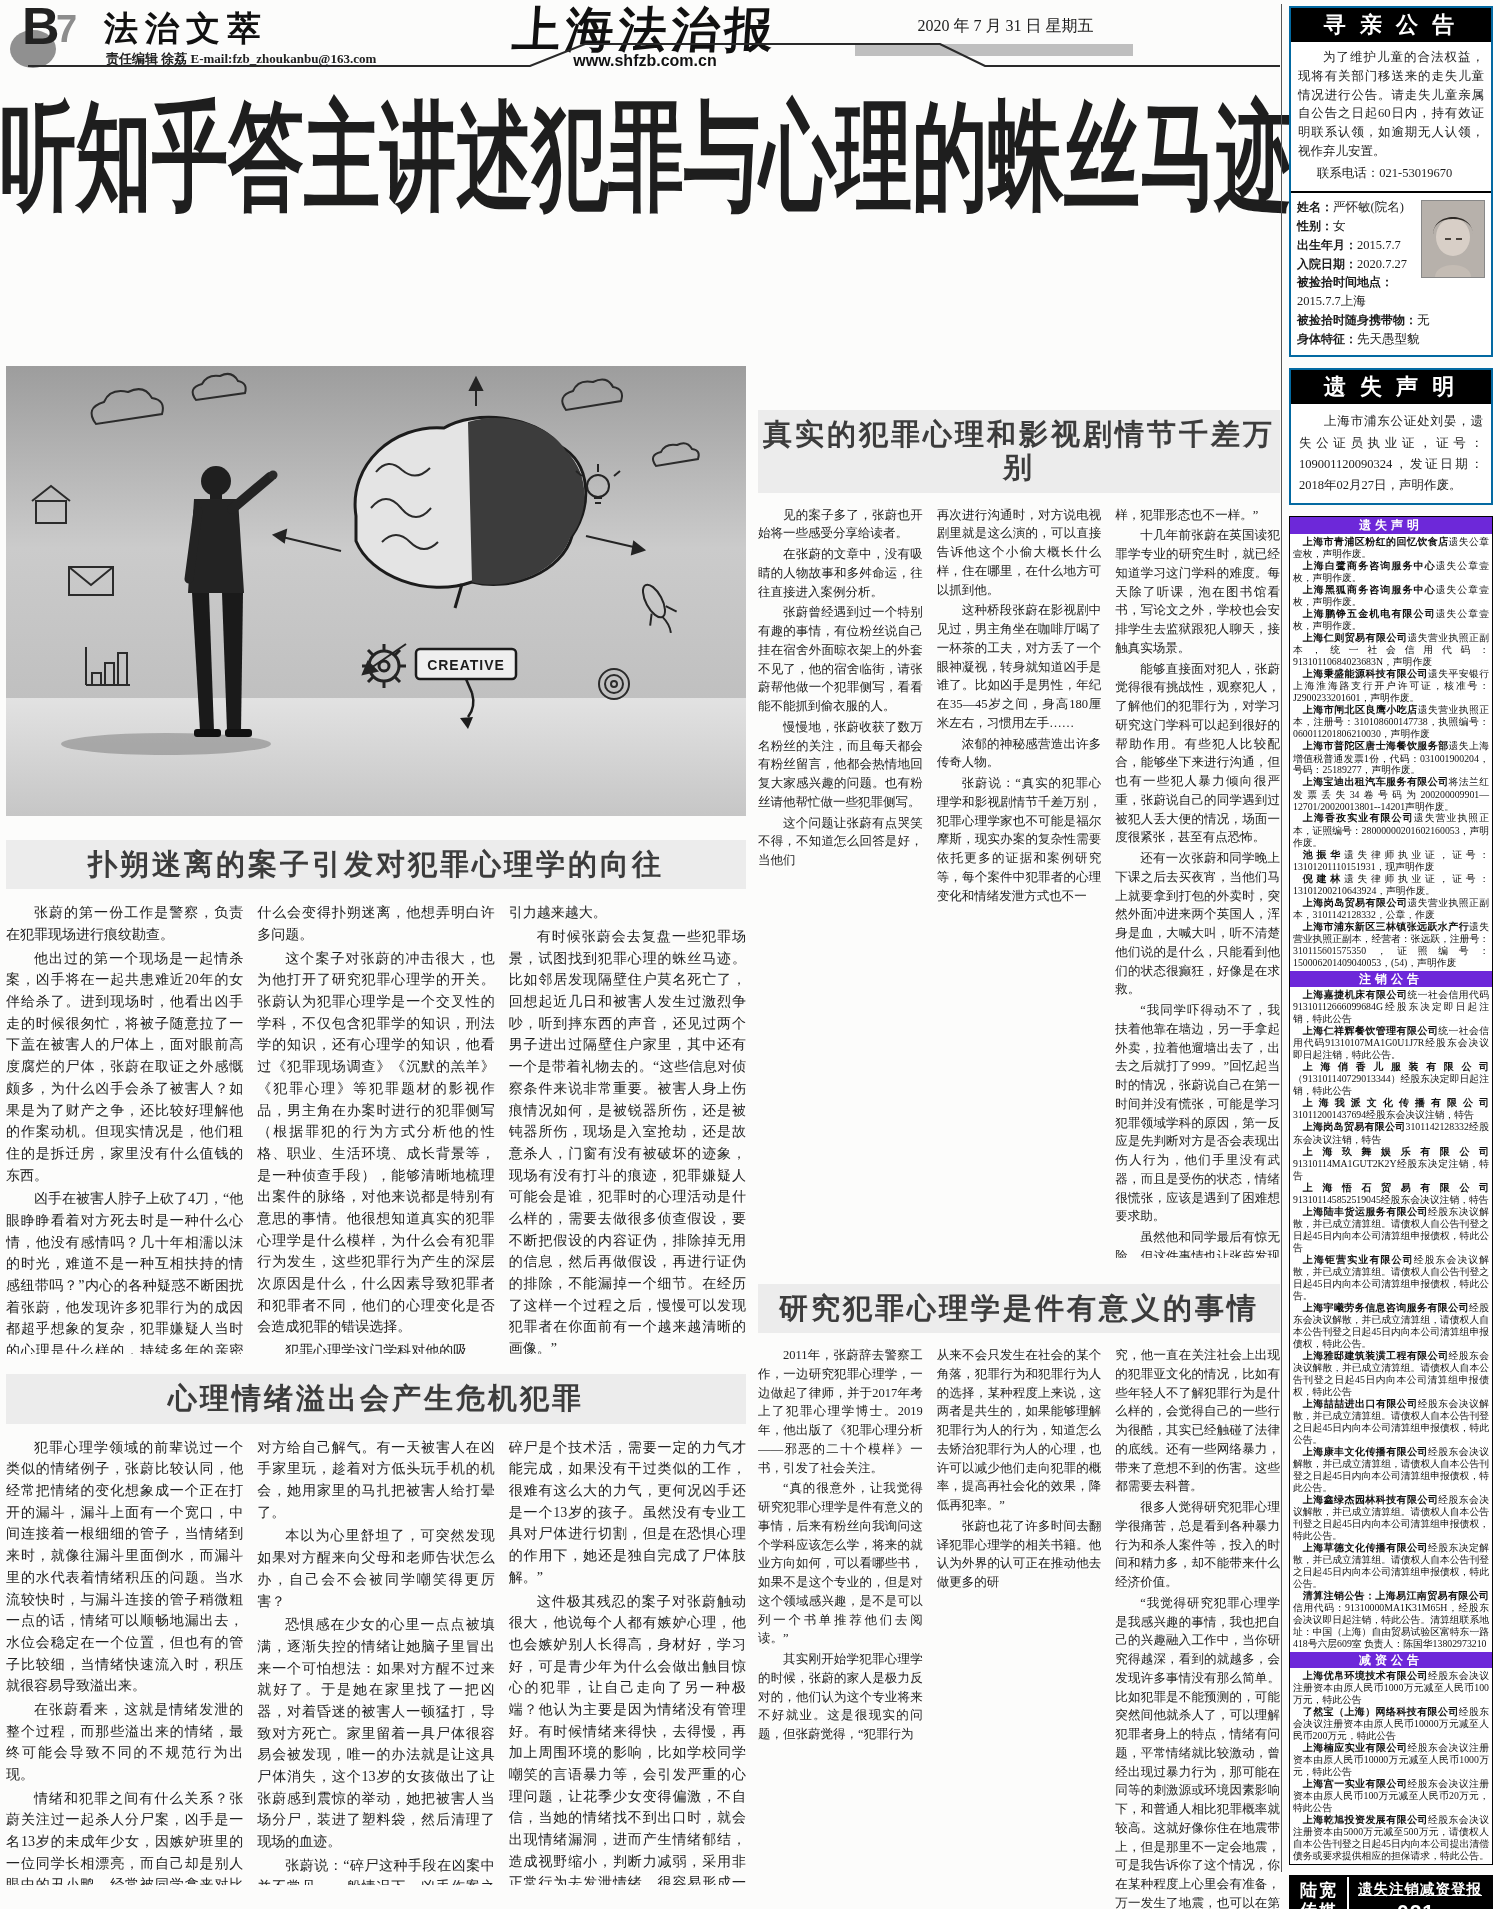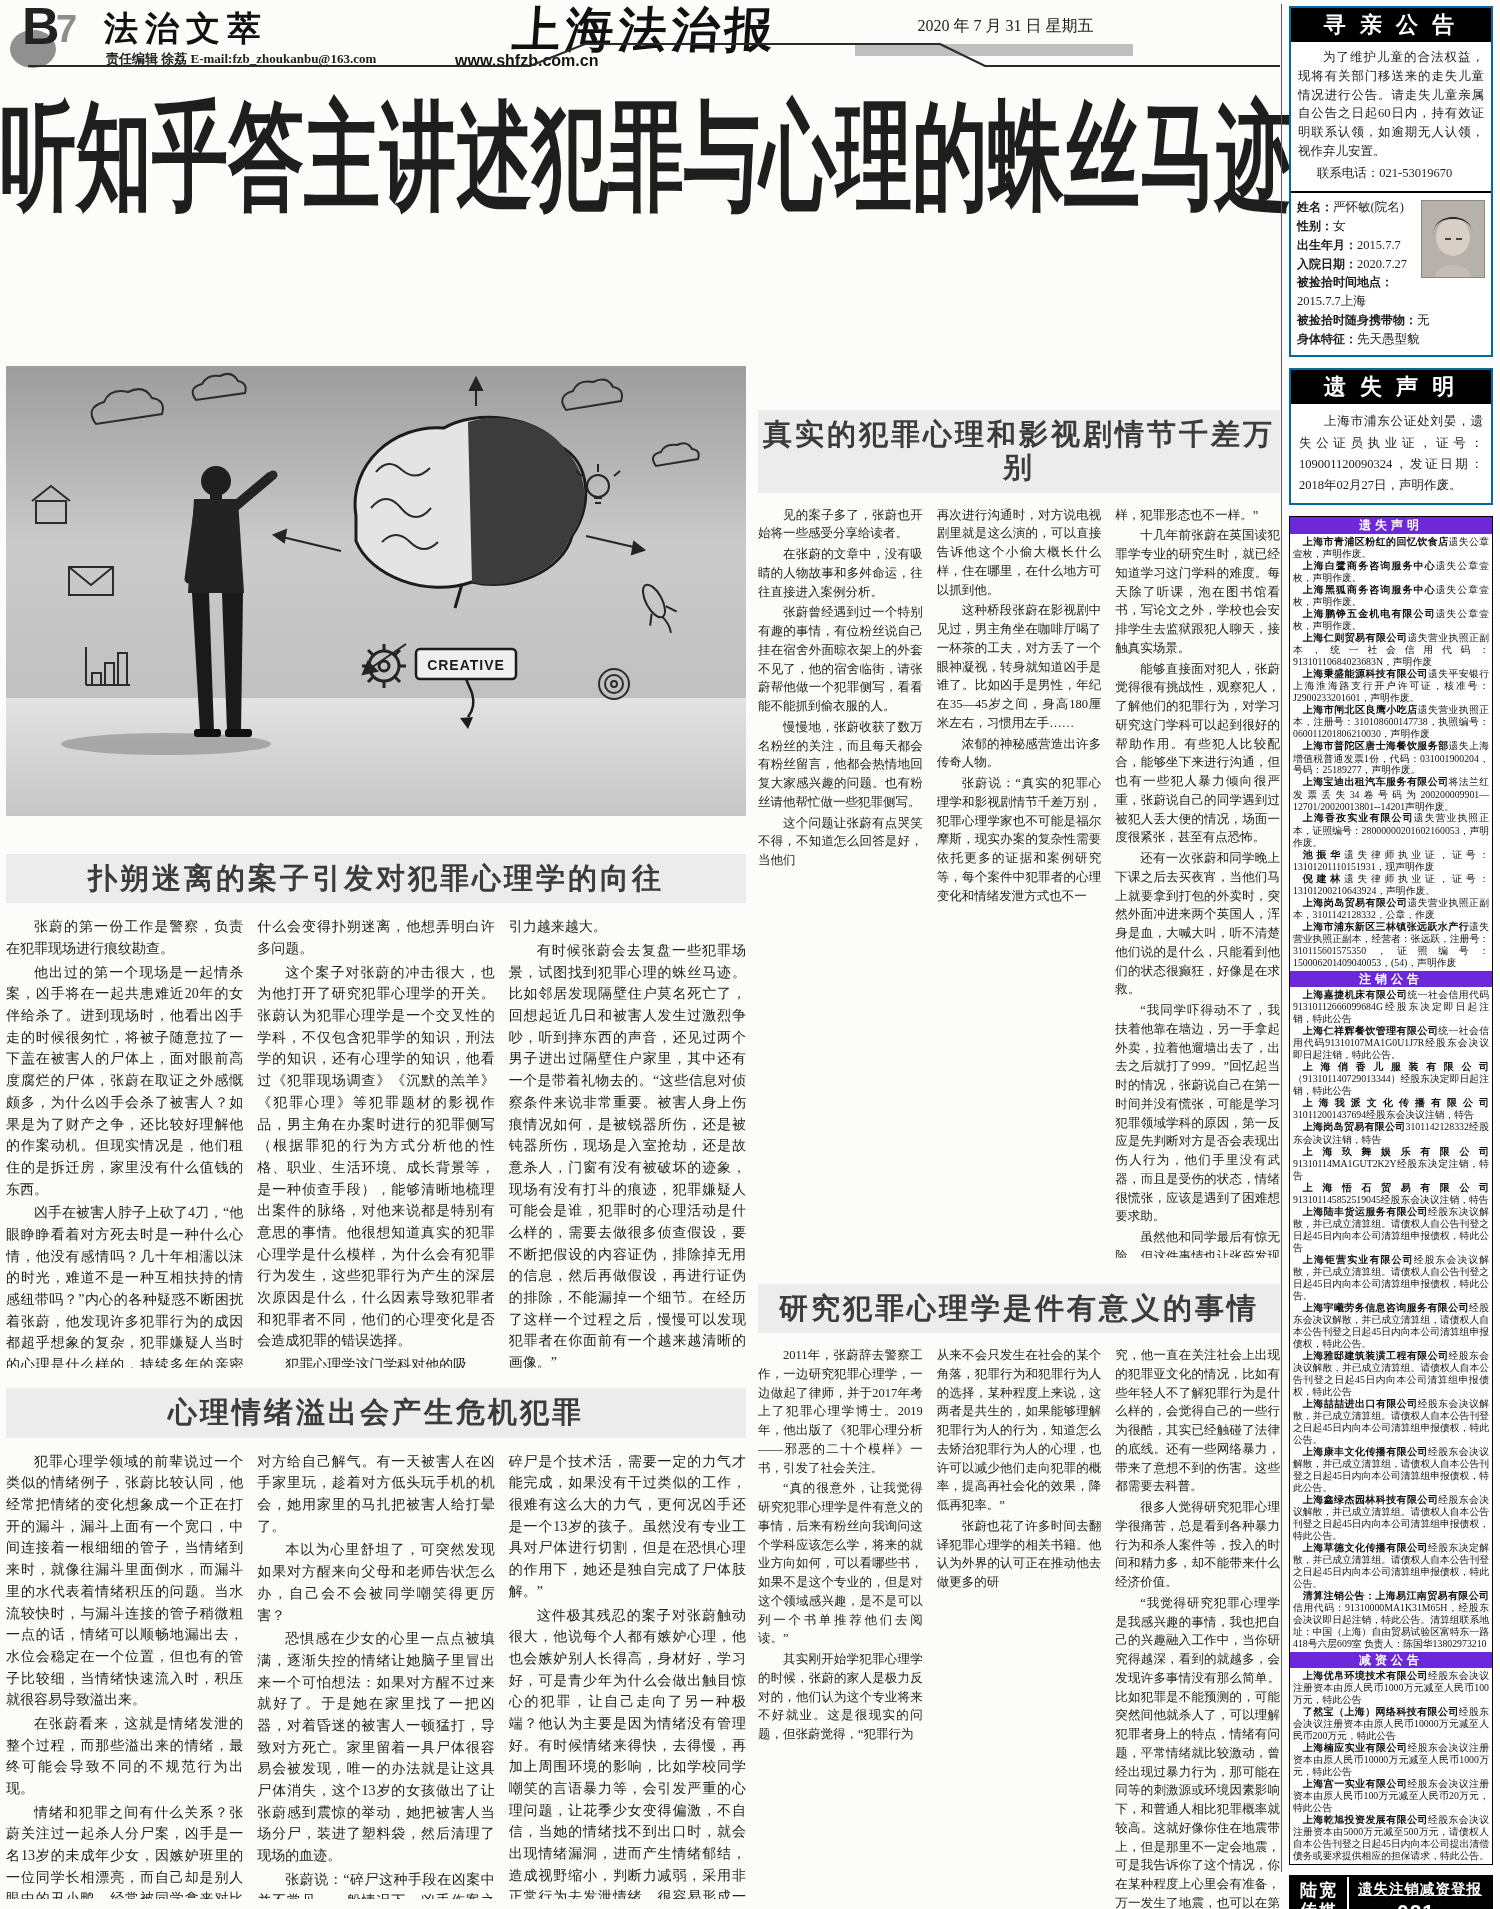--- a/index.html
+++ b/index.html
@@ -10,39 +10,39 @@
   
   .hdr{position:absolute;left:0;top:0;width:1280px;height:80px;}
   .b7{position:absolute;left:12px;top:2px;width:84px;height:66px;}
   .b7-circle{position:absolute;left:-2px;top:28px;width:46px;height:38px;border-radius:50%;background:#909090;}
   .b7-b{position:absolute;left:10px;top:-6px;font:900 52px "Liberation Sans",sans-serif;color:#222;}
   .b7-n{position:absolute;left:44px;top:6px;font:900 38px "Liberation Sans",sans-serif;color:#8d8d8d;}
   .sec-name{position:absolute;left:104px;top:6px;font:900 34px "Liberation Sans",sans-serif;letter-spacing:7px;color:#111;}
   .editor{position:absolute;left:106px;top:50px;font:bold 13px "Liberation Serif",serif;color:#222;}
   .mast{position:absolute;left:455px;top:-2px;width:380px;text-align:center;
         font:900 48px "DejaVu Serif",serif;letter-spacing:5px;transform:skewX(-4deg);color:#111;}
-  .site{position:absolute;left:455px;top:52px;width:380px;text-align:left;
+  .site{position:absolute;left:455px;top:52px;width:380px;text-align:center;
         font:bold 16px "Liberation Sans",sans-serif;color:#111;}
   .date{position:absolute;left:878px;top:16px;width:255px;text-align:center;font:16px "Liberation Serif",serif;}
   .graybar{position:absolute;left:855px;top:44px;width:278px;height:12px;background:#bfbfbf;}
   .hdr-rules{position:absolute;left:0;top:0;}
 
   
   .headline{position:absolute;left:0;top:98px;width:1280px;margin:0;text-align:center;
             font:900 76px/1 "Liberation Sans",sans-serif;color:#1e1e1e;letter-spacing:0;
             transform:scaleY(1.55);transform-origin:top center;white-space:nowrap;}
   .intro{position:absolute;left:55px;top:242px;width:1172px;font:bold 16px/1.85 "Liberation Sans",sans-serif;color:#222;}
   .intro p{margin:0;text-indent:2em;text-align:justify;}
 
   
   .stack-left{position:absolute;left:6px;top:366px;width:740px;}
   .stack-right{position:absolute;left:758px;top:352px;width:522px;}
   .sec-title{margin:0;text-align:center;background:#ececec;padding:8px 0;
              font:bold 29px/1.15 "Liberation Sans",sans-serif;letter-spacing:3px;color:#3c3c3c;}
-  .stack-left .art{margin-top:38px;}
+  .stack-left .art{margin-top:24px;}
   .stack-left .art + .art{margin-top:20px;}
   .stack-right .art:first-child{margin-top:58px;}
   .stack-right .art + .art{margin-top:26px;}
   .cols{display:flex;gap:14px;margin-top:13px;overflow:hidden;}
   .col{flex:1;overflow:hidden;}
   .col p{margin:0 0 2px 0;text-indent:2em;text-align:justify;font:14px/1.55 "Liberation Serif",serif;color:#222;}
   .col p.cont{text-indent:0;}
   .stack-right .col p{font-size:12.5px;line-height:1.5;}
   .s1-cols{height:452px;} .s2-cols{height:448px;} .s3-cols{height:752px;} .s4-cols{height:600px;}
 

